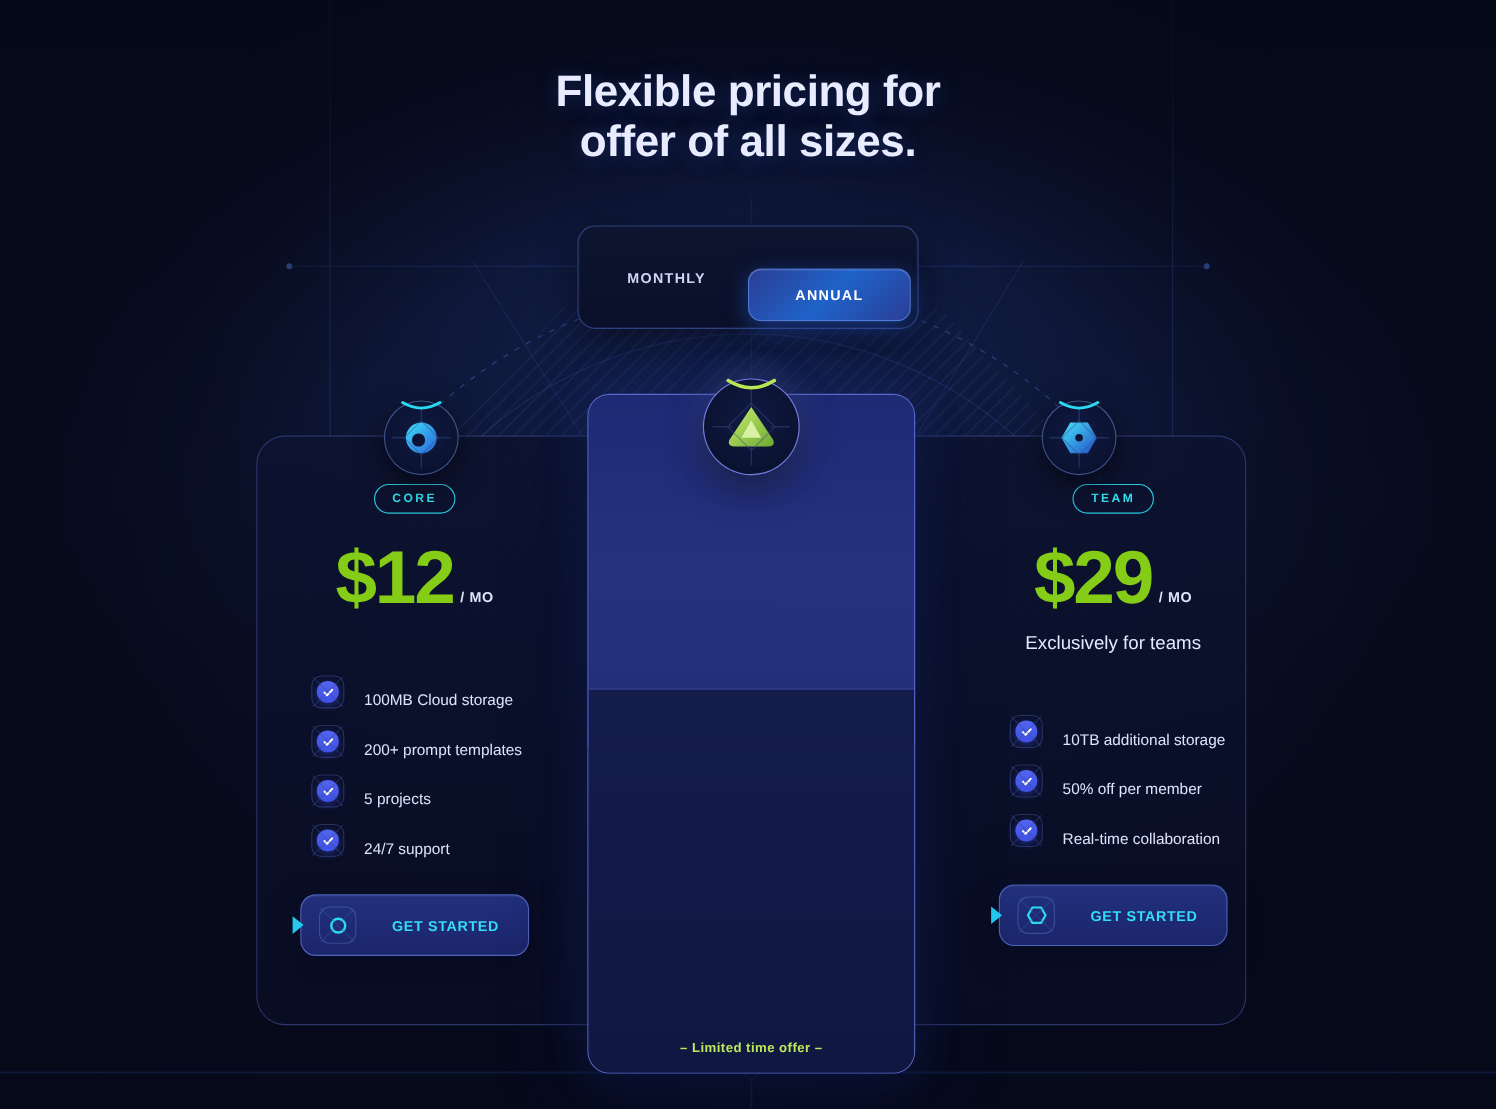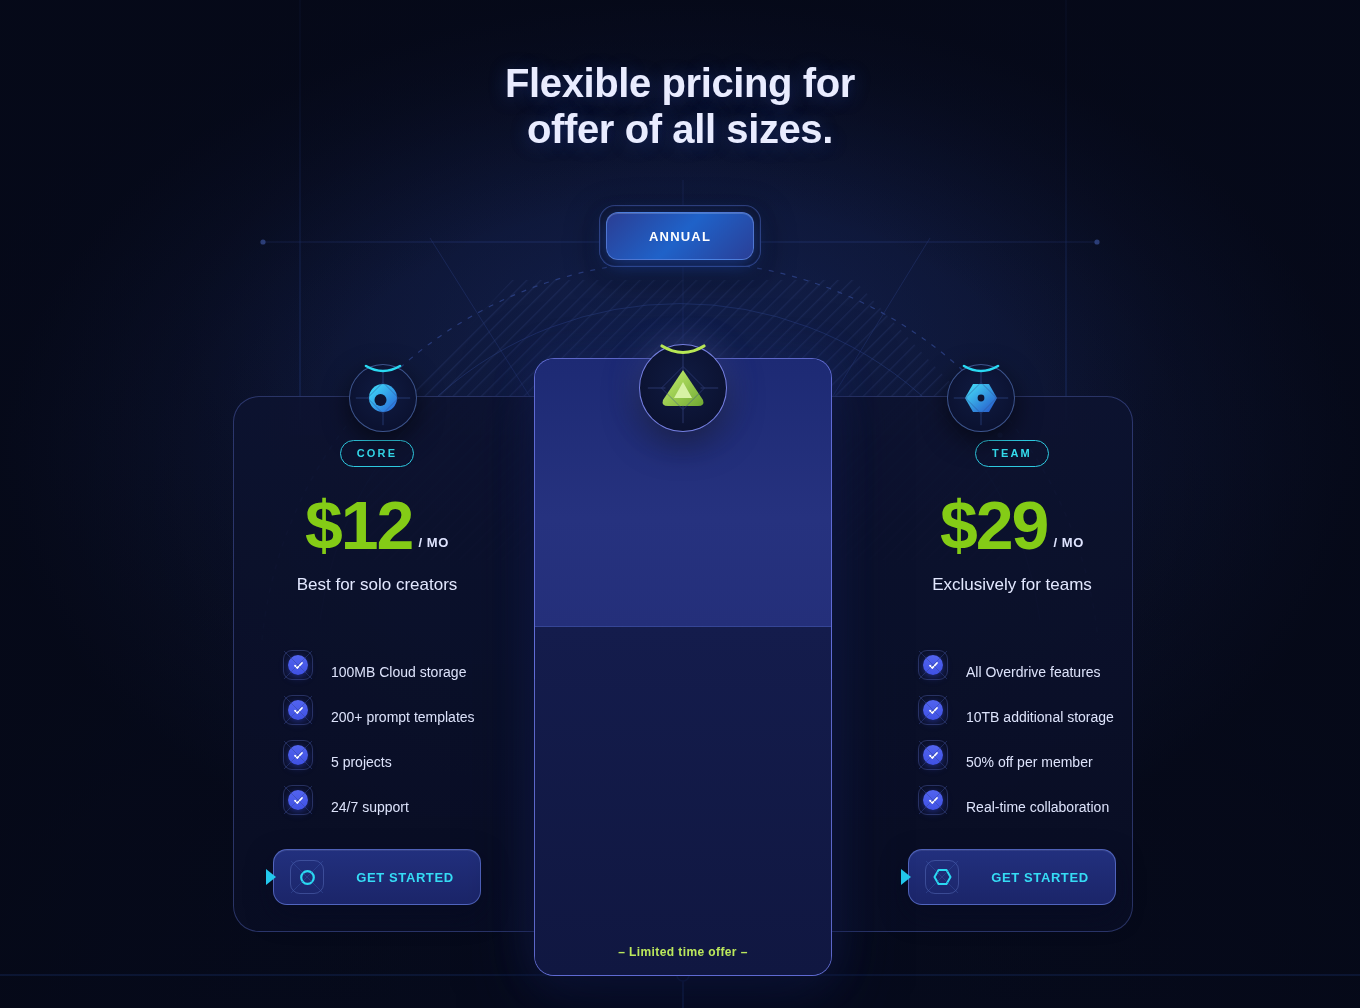--- a/index.html
+++ b/index.html
@@ -54,20 +54,21 @@
     font-size:13px; font-weight:700; letter-spacing:1.2px;
     color:#cdd6f6; cursor:pointer; border:none;
     background:transparent;
     font-family:"Liberation Sans", sans-serif;
   }
   .toggle-btn.active {
     background:linear-gradient(135deg,#2b3e94 0%,#1f62c9 50%,#2a3f97 100%);
     color:#ffffff;
     box-shadow:0 6px 20px rgba(36,86,200,.55), inset 0 1px 0 rgba(255,255,255,.18);
     border:1px solid rgba(120,165,255,.5);
+    margin-top:32px;
   }
 
   
   .shell {
     position:absolute;
     left:233px; top:396px;
     width:900px; height:536px;
     border-radius:26px;
     background:linear-gradient(180deg, rgba(13,19,48,.92) 0%, rgba(9,14,36,.95) 100%);
     border:1px solid rgba(96,116,210,.38);
@@ -248,20 +249,21 @@
   </svg>
   <div class="vignette"></div>
 </div>
 
 <h1 class="heading">
   <span>Flexible pricing for</span>
   <span>offer of all sizes.</span>
 </h1>
 
 <div class="toggle-wrap">
+  <button class="toggle-btn">MONTHLY</button>
   <button class="toggle-btn active">ANNUAL</button>
 </div>
 
 <div class="shell"></div>
 
 <div class="emblem core">
   <svg class="crosshair" viewBox="0 0 68 68">
     <line x1="34" y1="6" x2="34" y2="20" stroke="#3d5ca8" stroke-width="1"></line>
     <line x1="34" y1="48" x2="34" y2="62" stroke="#3d5ca8" stroke-width="1"></line>
     <line x1="6" y1="34" x2="20" y2="34" stroke="#3d5ca8" stroke-width="1"></line>
@@ -305,21 +307,20 @@
     <circle cx="18" cy="17" r="3.4" fill="#0d1433"></circle>
   </svg>
 </div>
 
 <div class="col col-core">
   <div class="pill pill-cyan">CORE</div>
   <div class="price">
     <div class="amount">$12</div>
     <div class="per">/ MO</div>
   </div>
-  <div class="tagline">Best for solo creators</div>
 
   <div class="features">
     <div class="feat">
       <span class="chkbox">
         <svg class="diag" viewBox="0 0 30 30">
             <line x1="0" y1="0" x2="30" y2="30" stroke="#35478f" stroke-width="1"></line>
             <line x1="30" y1="0" x2="0" y2="30" stroke="#35478f" stroke-width="1"></line>
           </svg>
         <span class="chk">
             <svg width="11" height="11" viewBox="0 0 11 11">
@@ -521,34 +522,20 @@
         <svg class="diag" viewBox="0 0 30 30">
             <line x1="0" y1="0" x2="30" y2="30" stroke="#35478f" stroke-width="1"></line>
             <line x1="30" y1="0" x2="0" y2="30" stroke="#35478f" stroke-width="1"></line>
           </svg>
         <span class="chk">
             <svg width="11" height="11" viewBox="0 0 11 11">
               <path d="M2 5.6 L4.3 8 L9 3" fill="none" stroke="#fff" stroke-width="1.8" stroke-linecap="round" stroke-linejoin="round"></path>
             </svg>
           </span>
       </span>
-      <span class="label">All Overdrive features</span>
-    </div>
-    <div class="feat">
-      <span class="chkbox">
-        <svg class="diag" viewBox="0 0 30 30">
-            <line x1="0" y1="0" x2="30" y2="30" stroke="#35478f" stroke-width="1"></line>
-            <line x1="30" y1="0" x2="0" y2="30" stroke="#35478f" stroke-width="1"></line>
-          </svg>
-        <span class="chk">
-            <svg width="11" height="11" viewBox="0 0 11 11">
-              <path d="M2 5.6 L4.3 8 L9 3" fill="none" stroke="#fff" stroke-width="1.8" stroke-linecap="round" stroke-linejoin="round"></path>
-            </svg>
-          </span>
-      </span>
       <span class="label">10TB additional storage</span>
     </div>
     <div class="feat">
       <span class="chkbox">
         <svg class="diag" viewBox="0 0 30 30">
             <line x1="0" y1="0" x2="30" y2="30" stroke="#35478f" stroke-width="1"></line>
             <line x1="30" y1="0" x2="0" y2="30" stroke="#35478f" stroke-width="1"></line>
           </svg>
         <span class="chk">
             <svg width="11" height="11" viewBox="0 0 11 11">

